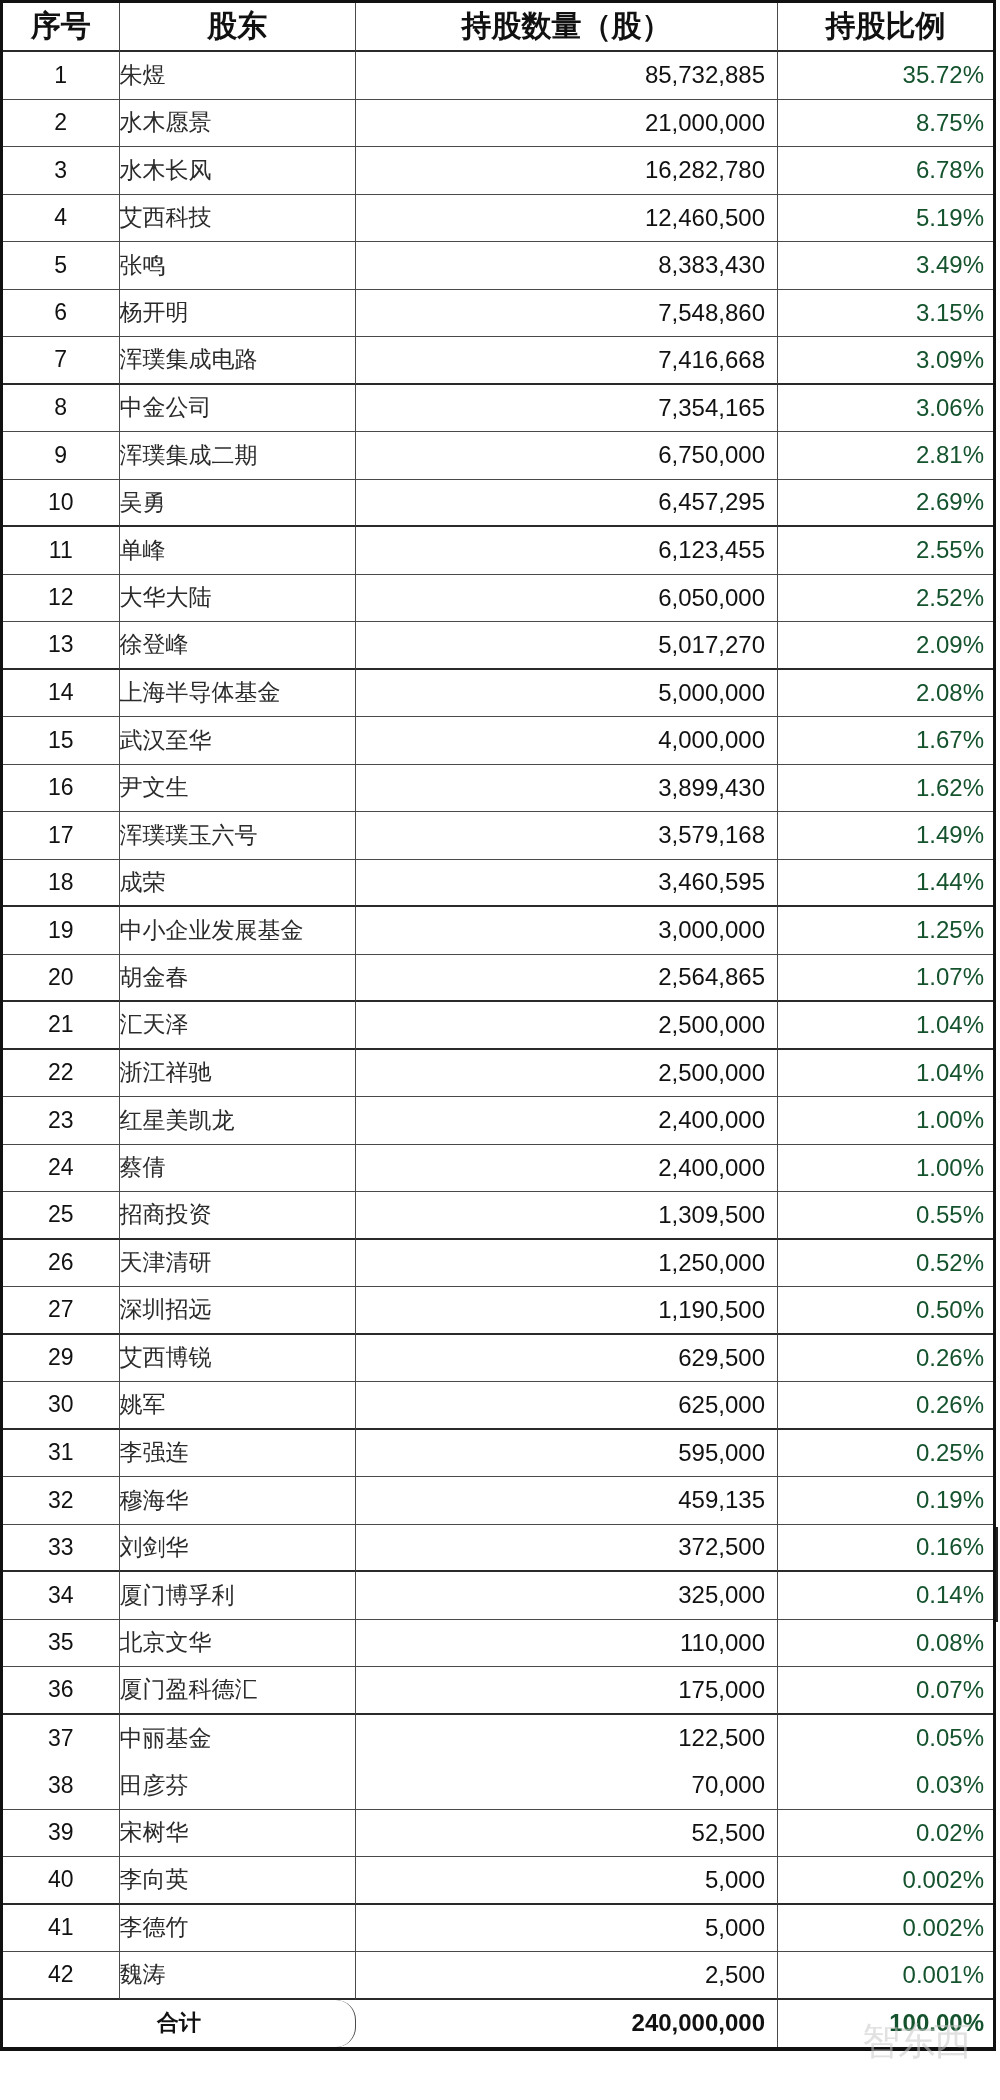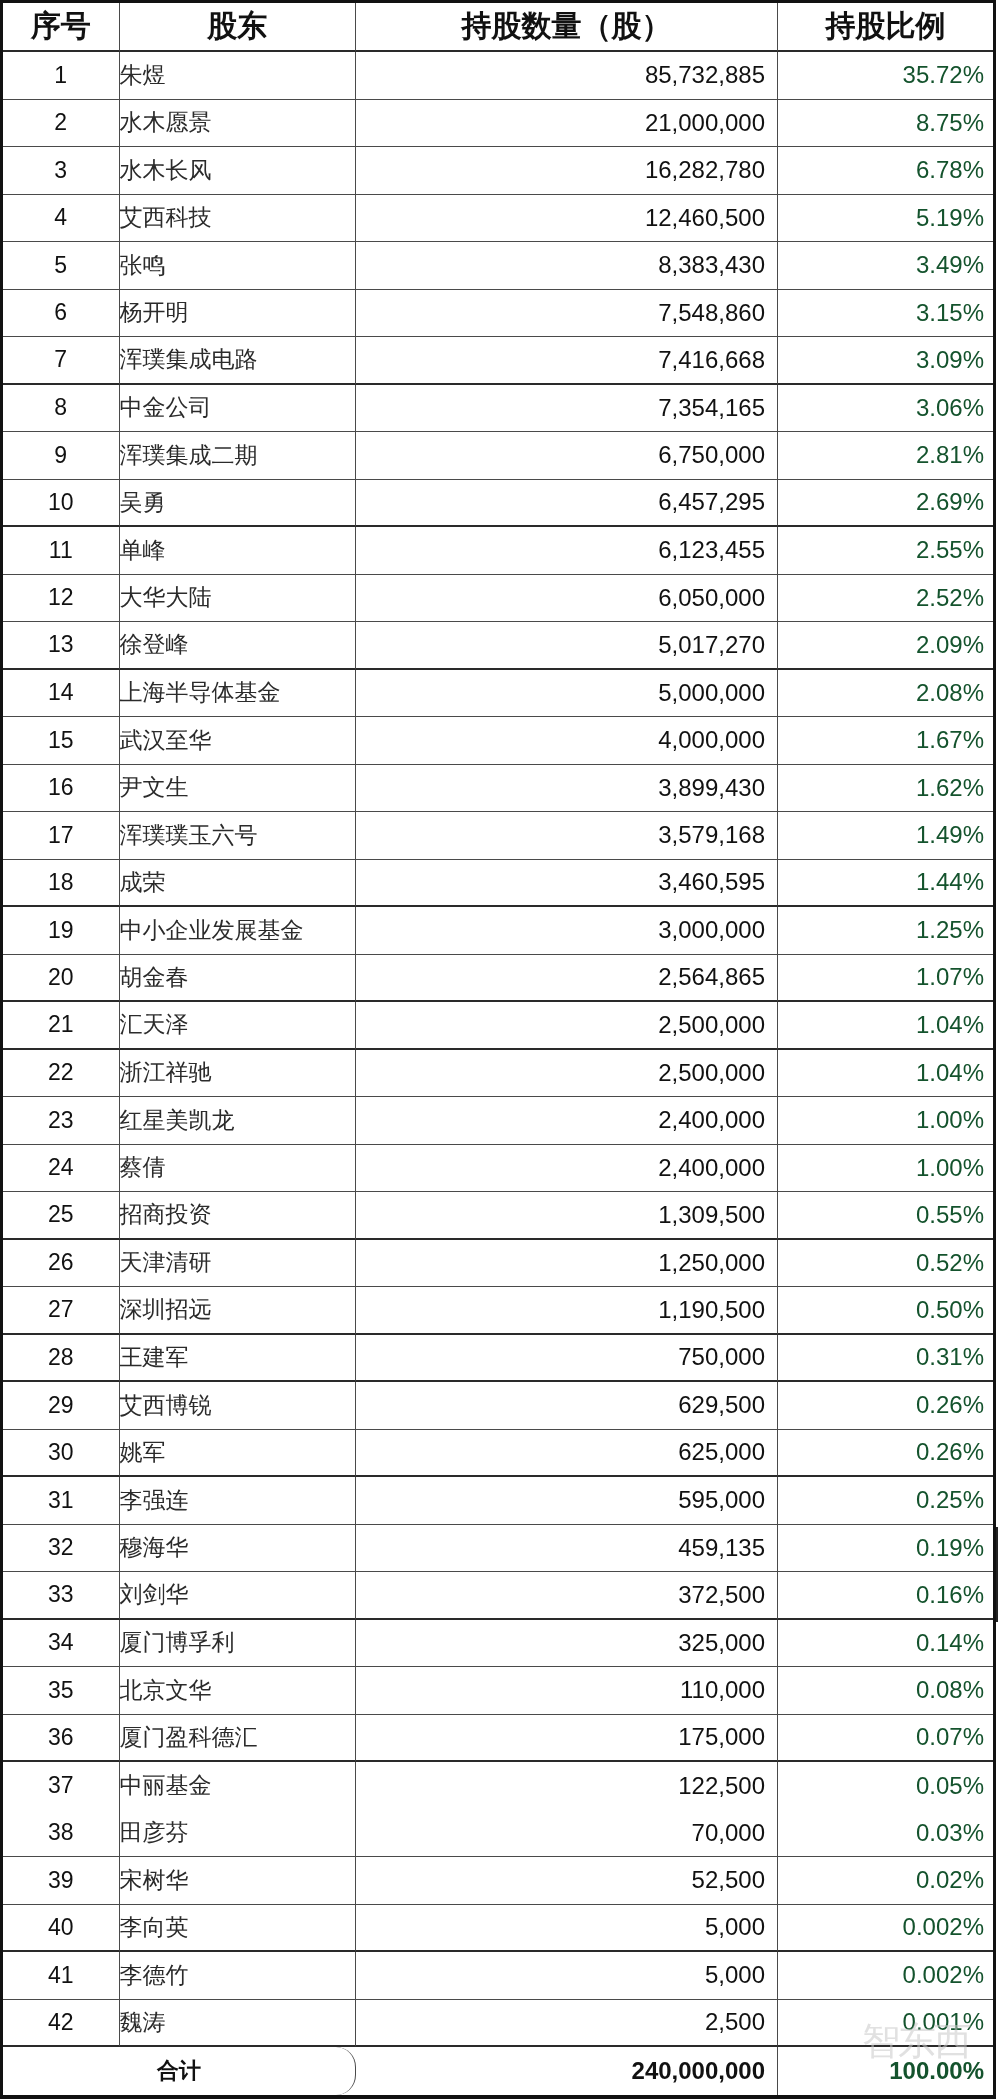--- a/index.html
+++ b/index.html
@@ -222,26 +222,20 @@
       <td class="c-name">天津清研</td>
       <td class="c-shares">1,250,000</td>
       <td class="c-ratio">0.52%</td>
     </tr>
     <tr class="tb">
       <td class="c-no">27</td>
       <td class="c-name">深圳招远</td>
       <td class="c-shares">1,190,500</td>
       <td class="c-ratio">0.50%</td>
     </tr>
-    <tr class="tb">
-      <td class="c-no">28</td>
-      <td class="c-name">王建军</td>
-      <td class="c-shares">750,000</td>
-      <td class="c-ratio">0.31%</td>
-    </tr>
     <tr>
       <td class="c-no">29</td>
       <td class="c-name">艾西博锐</td>
       <td class="c-shares">629,500</td>
       <td class="c-ratio">0.26%</td>
     </tr>
     <tr class="tb">
       <td class="c-no">30</td>
       <td class="c-name">姚军</td>
       <td class="c-shares">625,000</td>

